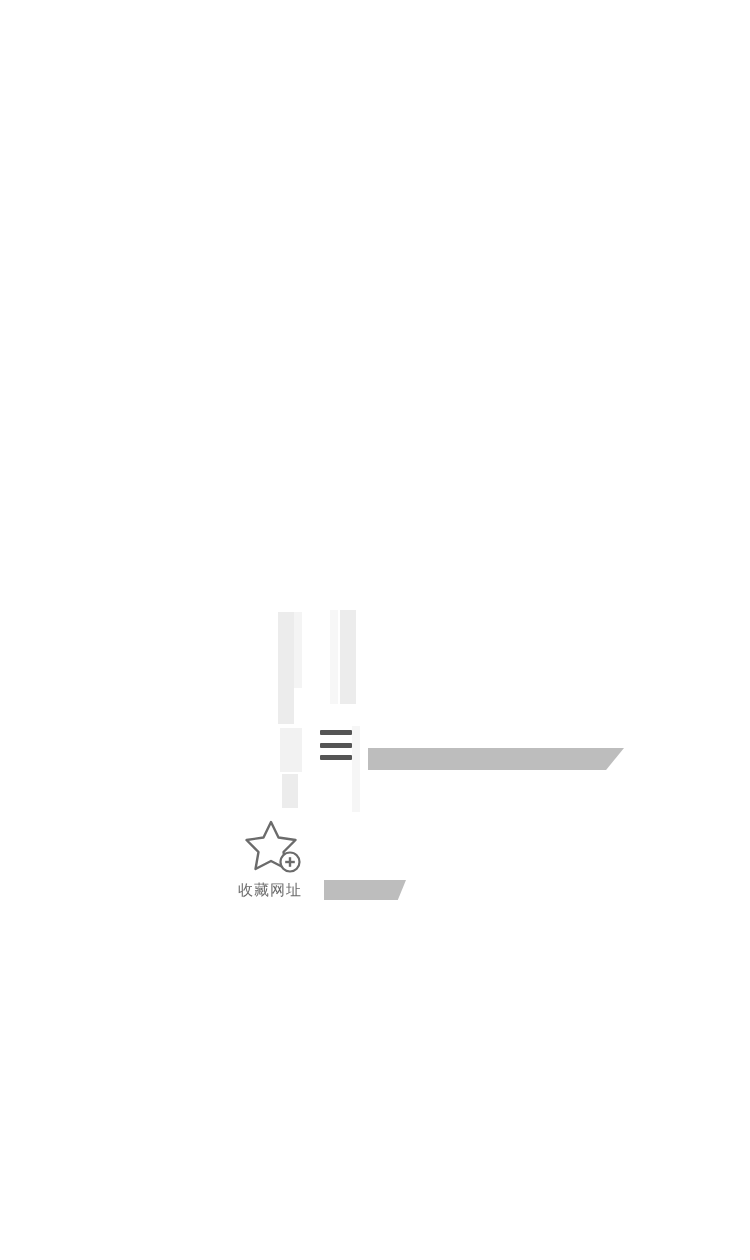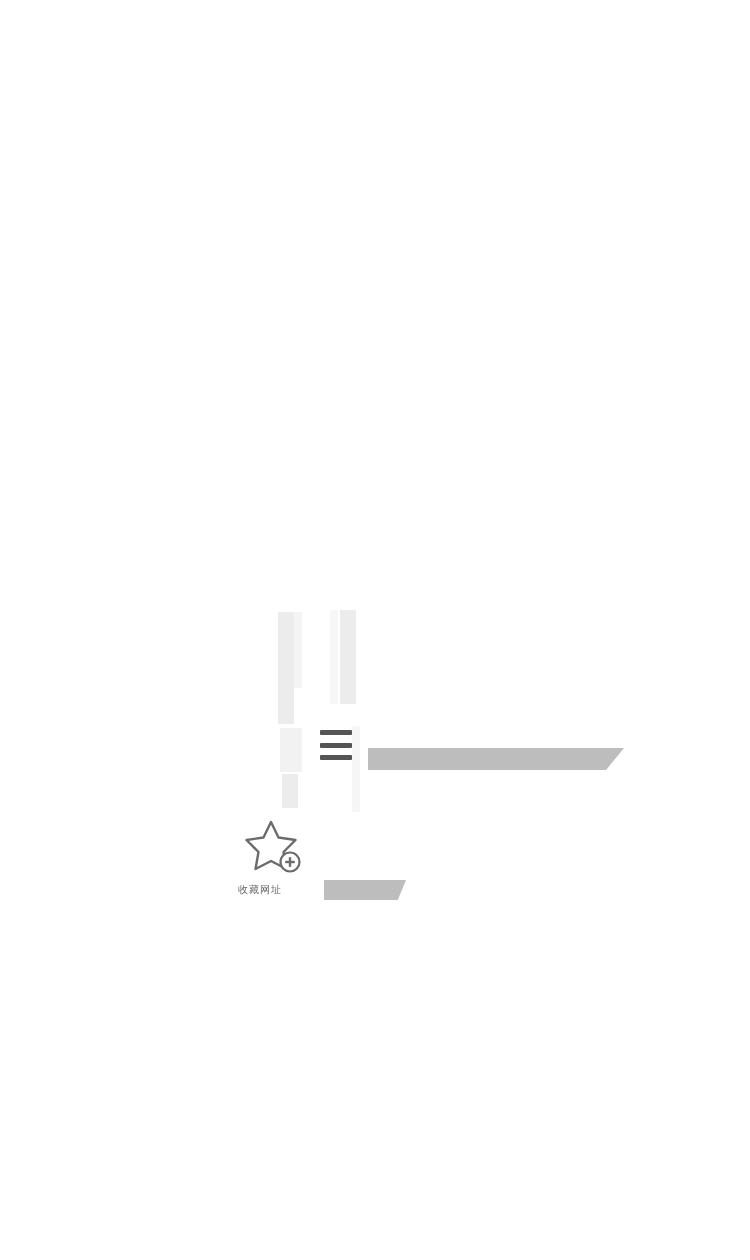--- a/index.html
+++ b/index.html
@@ -54,21 +54,21 @@
     text-align: left;
     cursor: pointer;
   }
   #fav-star-wrap {
     position: relative;
     width: 64px;
     height: 58px;
     margin-left: 6px;
   }
   #fav-label {
-    font-size: 10px;
+    font-size: 15px;
     color: #6b6b6b;
     letter-spacing: 1px;
     line-height: 20px;
     margin-top: 4px;
     white-space: nowrap;
     font-family: "DejaVu Sans", "Liberation Sans", sans-serif;
   }
 
   
   #strip-long {

